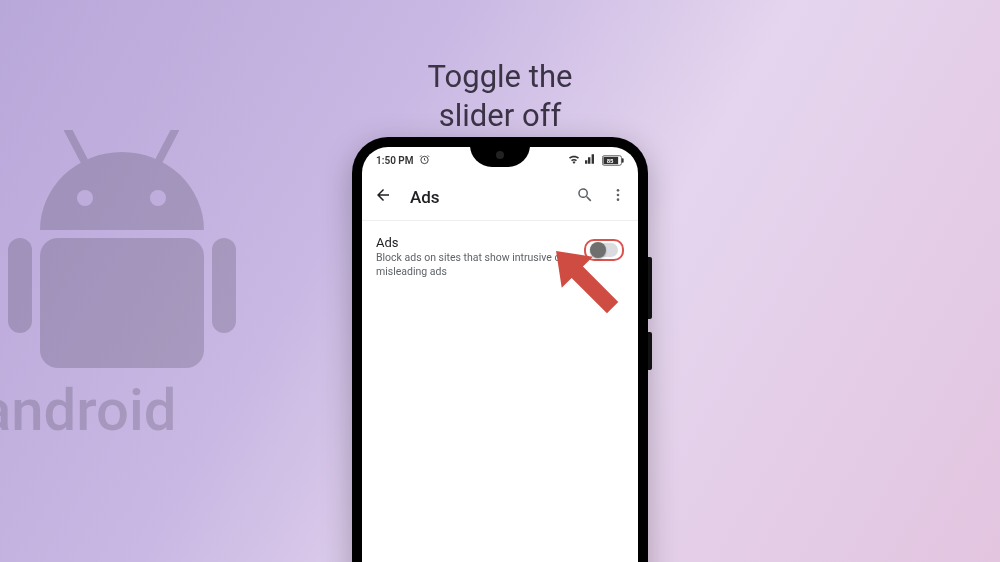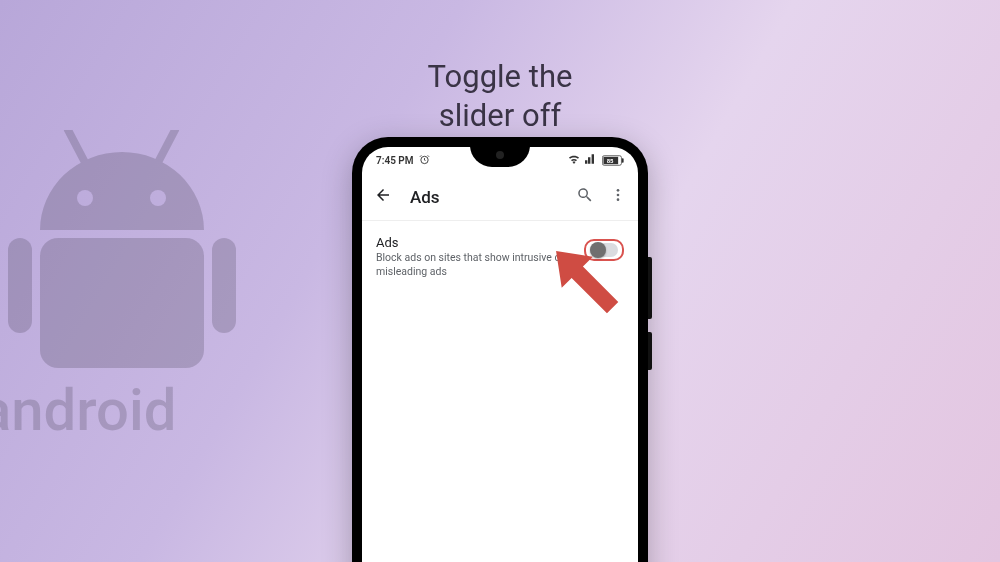--- a/index.html
+++ b/index.html
@@ -189,21 +189,21 @@
 </div>
 
 <div class="phone">
   <div class="phone-side-btn b1"></div>
   <div class="phone-side-btn b2"></div>
   <div class="screen">
     <div class="notch"></div>
 
     <div class="status-bar">
       <div class="status-left">
-        <span>7:45 PM</span>
+        <span>1:50 PM</span>
         <span>
           <svg width="11" height="11" viewBox="0 0 24 24" fill="none" stroke="#333" stroke-width="2">
               <circle cx="12" cy="13" r="8"></circle>
               <path d="M12 9v4l2 2M5 3l-3 3M22 6l-3-3"></path>
             </svg>
         </span>
       </div>
       <div class="status-right">
         <span>
           <svg width="12" height="10" viewBox="0 0 24 20" fill="#333">

